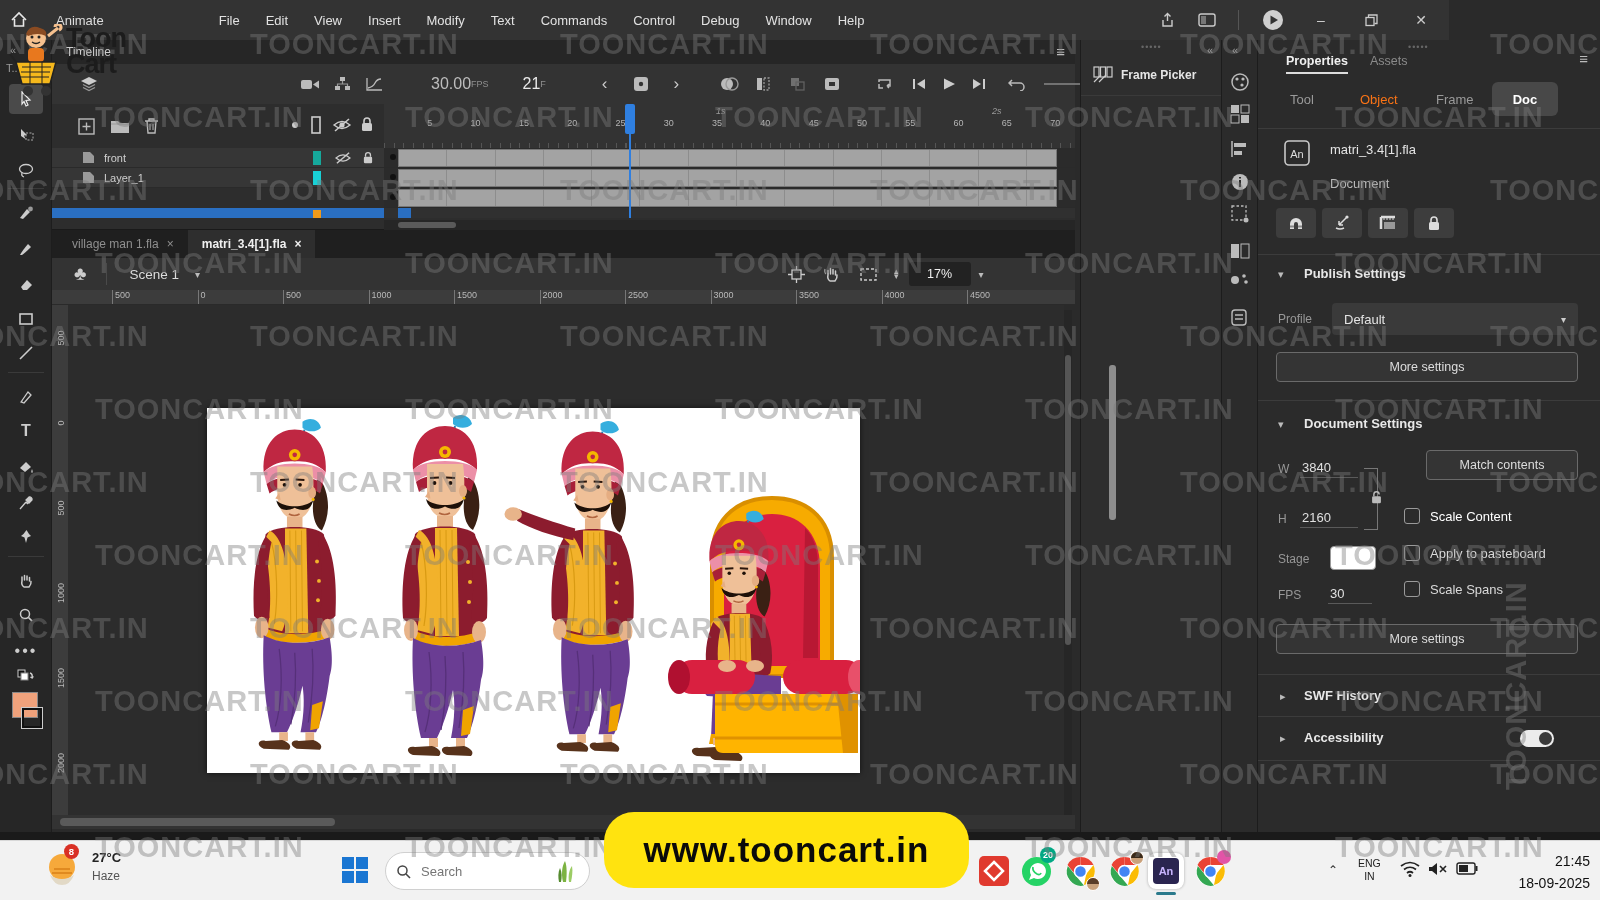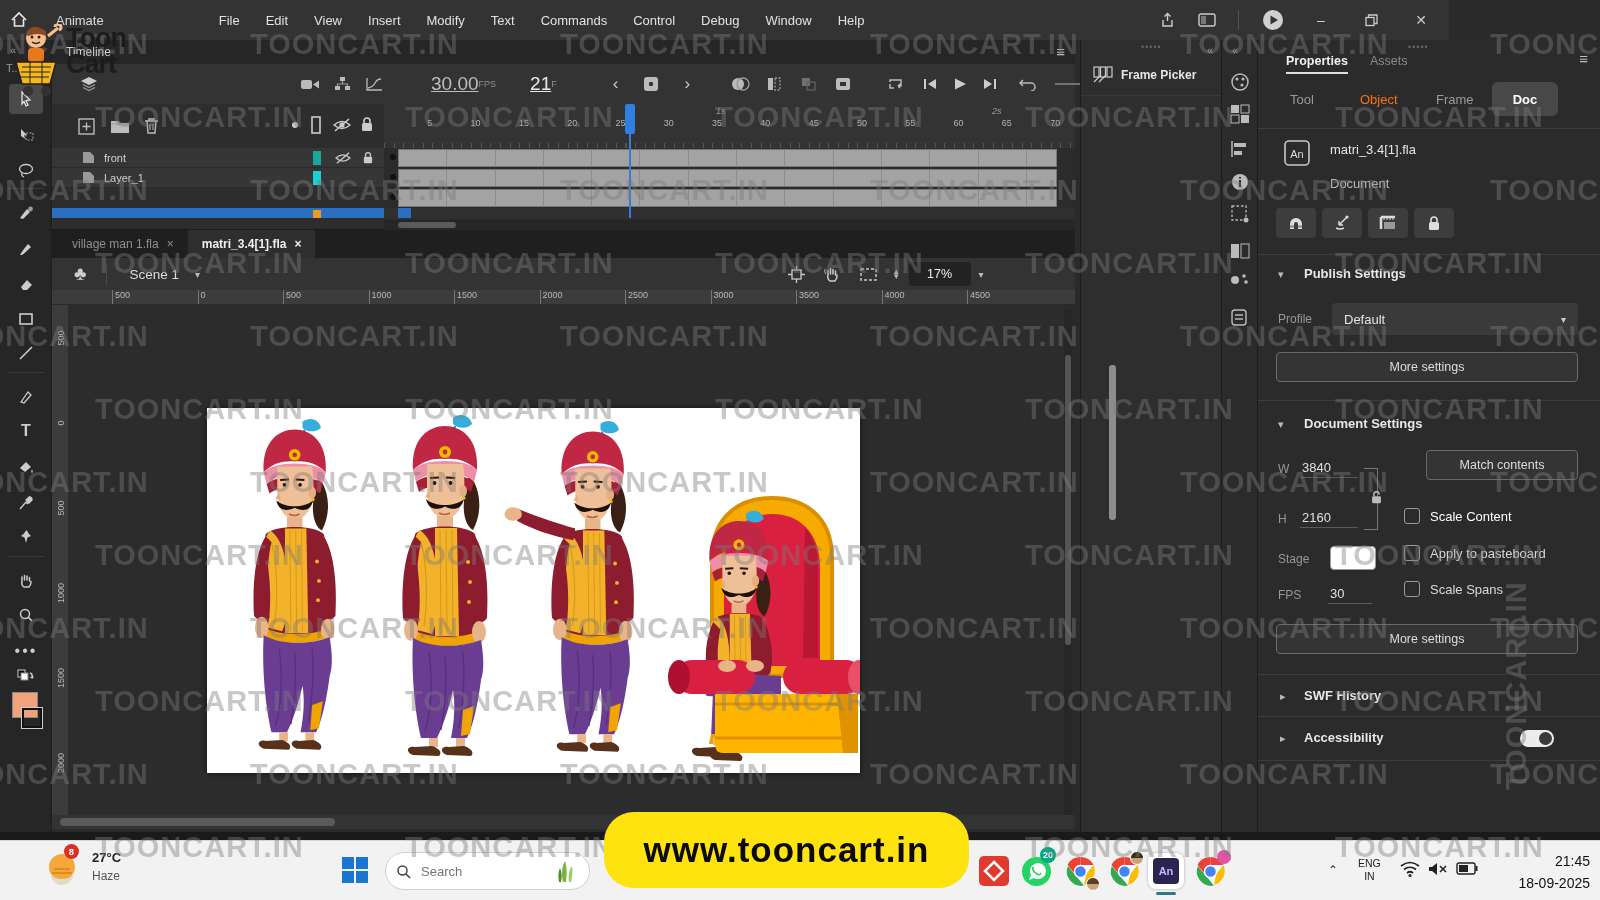--- a/index.html
+++ b/index.html
@@ -16,21 +16,21 @@
   .winbtn{font-size:14px;color:#ccc;width:28px;text-align:center;}
   
   #toolstrip{left:0;top:40px;width:52px;height:792px;background:#262626;border-right:1px solid #1d1d1d;}
   .tool{position:absolute;left:9px;width:34px;height:30px;display:flex;align-items:center;justify-content:center;border-radius:4px;}
   .tool.sel{background:#4a4a4a;}
   .tsep{position:absolute;left:8px;width:36px;height:1px;background:#3a3a3a;}
   
   #tl{left:52px;top:40px;width:1023px;height:190px;background:#2d2d2d;border-bottom:1px solid #1a1a1a;}
   #tl-head{position:absolute;left:0;top:0;width:100%;height:24px;background:#262626;color:#cfcfcf;font-size:12px;}
   #tl-toolbar{position:absolute;left:0;top:24px;width:100%;height:40px;background:#333;display:flex;align-items:center;color:#c9c9c9;}
-  .tlnum{font-size:19px;color:#bdbdbd;text-decoration:underline;}
+  .tlnum{font-size:16px;color:#bdbdbd;}
   .tlsup{font-size:9px;color:#8f8f8f;vertical-align:super;}
   #tl-layerhead{position:absolute;left:0;top:64px;width:332px;height:44px;background:#2d2d2d;}
   #tl-ruler{position:absolute;left:332px;top:64px;width:691px;height:44px;background:#333;overflow:hidden;}
   .tickcells{position:absolute;left:0;top:14px;display:flex;}
   .tickcells span{width:48.3px;text-align:right;font-size:9px;color:#b5b5b5;}
   .secmark{position:absolute;top:2px;font-size:9px;color:#9a9a9a;font-style:italic;}
   #tl-rows{position:absolute;left:0;top:108px;width:100%;height:70px;}
   .lrow{position:absolute;left:0;width:332px;height:20px;background:#363636;border-bottom:1px solid #2a2a2a;display:flex;align-items:center;color:#cfcfcf;font-size:11px;}
   .lrow .lname{margin-left:26px;}
   .lswatch{position:absolute;left:261px;top:3px;width:8px;height:14px;}

